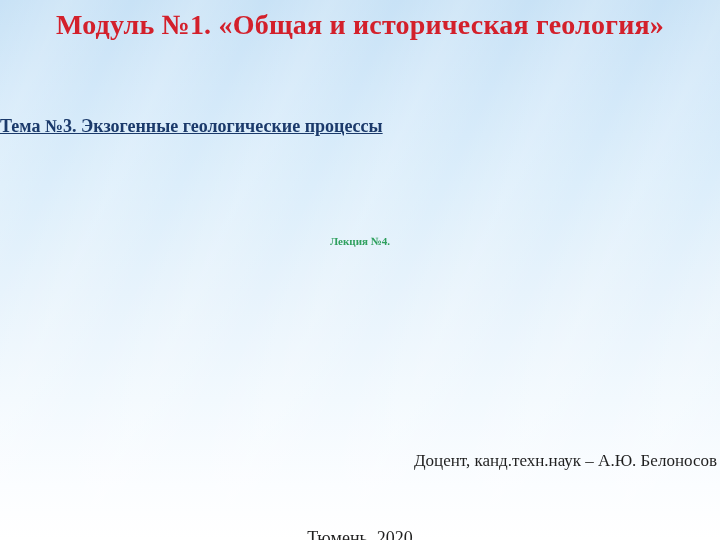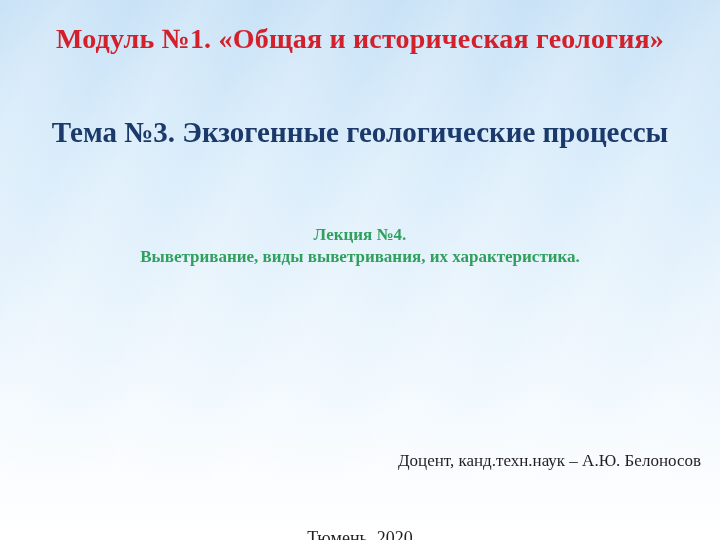--- a/index.html
+++ b/index.html
@@ -28,57 +28,58 @@
     position: absolute;
     inset: 0;
     background: repeating-linear-gradient(115deg,
       rgba(255,255,255,0.00) 0px,
       rgba(255,255,255,0.18) 60px,
       rgba(255,255,255,0.00) 120px);
     pointer-events: none;
   }
   .title {
     position: absolute;
-    top: 23px;
+    top: 9px;
     left: 0;
     width: 100%;
     text-align: center;
     font-size: 28px;
     font-weight: bold;
     color: #d3202b;
     letter-spacing: 0.2px;
   }
   .subtitle {
     position: absolute;
     top: 116px;
     left: 0;
     width: 100%;
-    text-align: center;
-    font-size: 29px;
+    text-align: left;
+    font-size: 18px;
     font-weight: bold;
     color: #1b3a6b;
+    text-decoration: underline;
   }
   .lecture-block {
     position: absolute;
-    top: 224px;
+    top: 231px;
     left: 0;
     width: 100%;
     text-align: center;
-    font-size: 17px;
+    font-size: 11px;
     font-weight: bold;
     color: #2fa05e;
     line-height: 21.8px;
   }
   .lecture-line {
     display: block;
   }
   .author {
     position: absolute;
     top: 451px;
-    right: 19px;
+    right: 3px;
     font-size: 17px;
     color: #1f1f1f;
     text-align: right;
   }
   .footer {
     position: absolute;
     top: 528px;
     left: 0;
     width: 100%;
     text-align: center;
@@ -90,20 +91,19 @@
 <body>
 
 <div class="slide">
 
   <div class="title">Модуль №1. «Общая и историческая геология»</div>
 
   <div class="subtitle">Тема №3. Экзогенные геологические процессы</div>
 
   <div class="lecture-block">
     <span class="lecture-line">Лекция №4.</span>
-    <span class="lecture-line">Выветривание, виды выветривания, их характеристика.</span>
   </div>
 
   <div class="author">Доцент, канд.техн.наук – А.Ю. Белоносов</div>
 
   <div class="footer">Тюмень, 2020</div>
 
 </div>
 
 </body></html>

